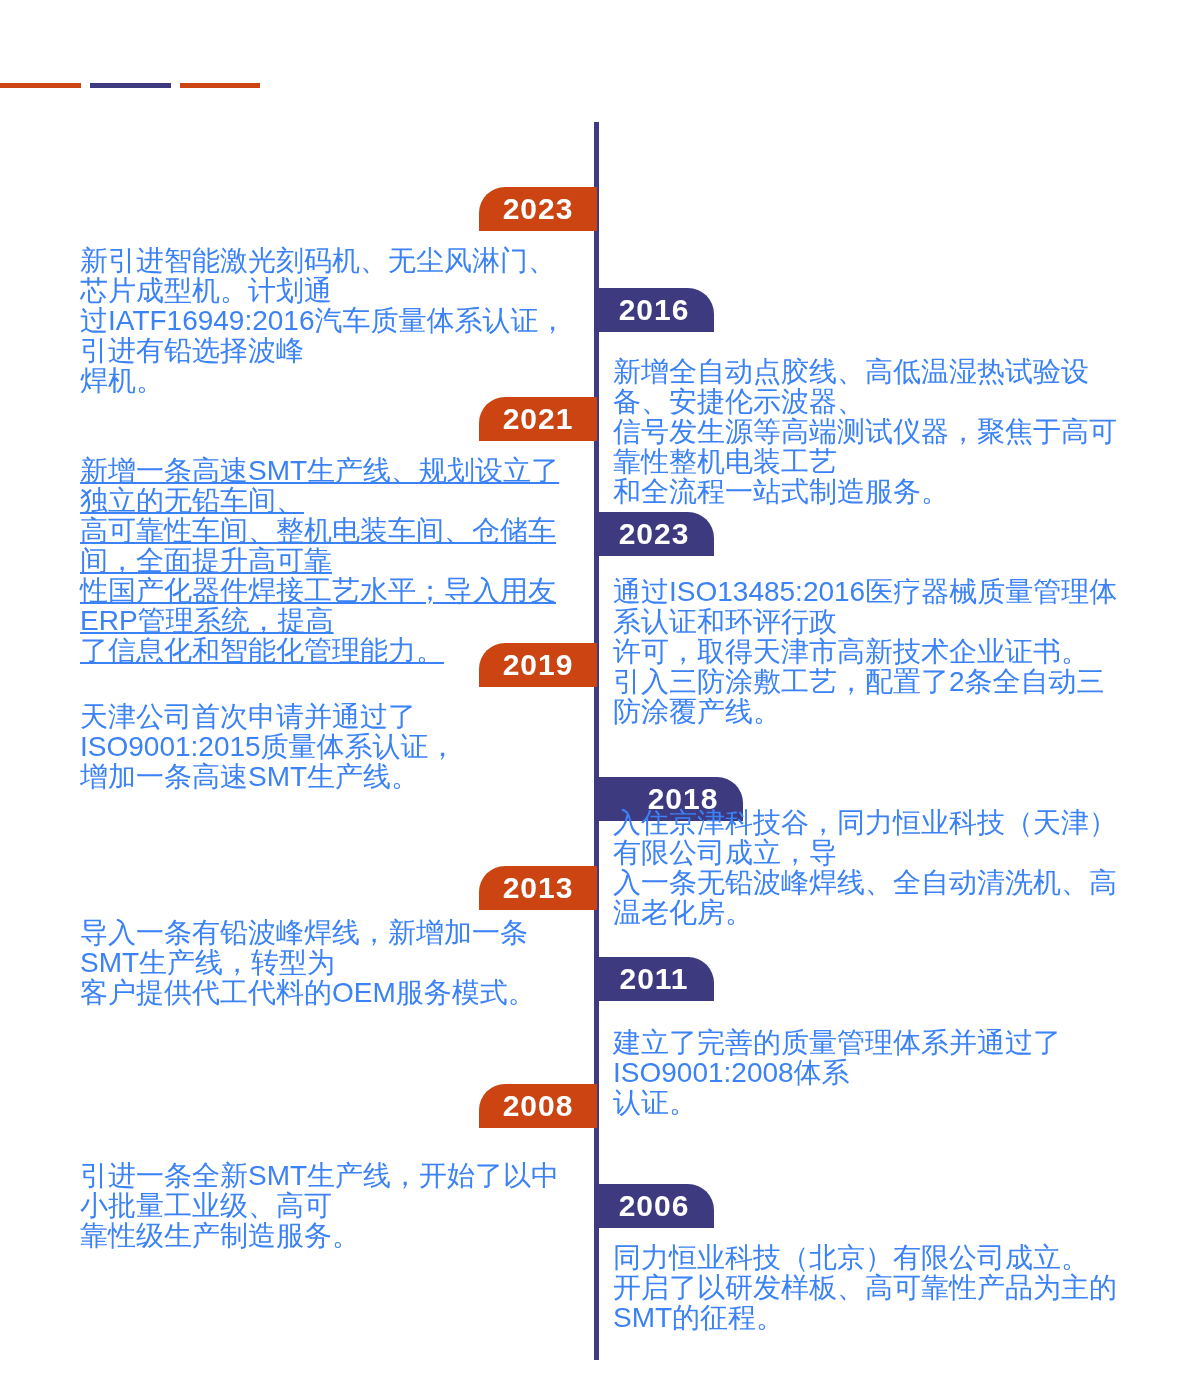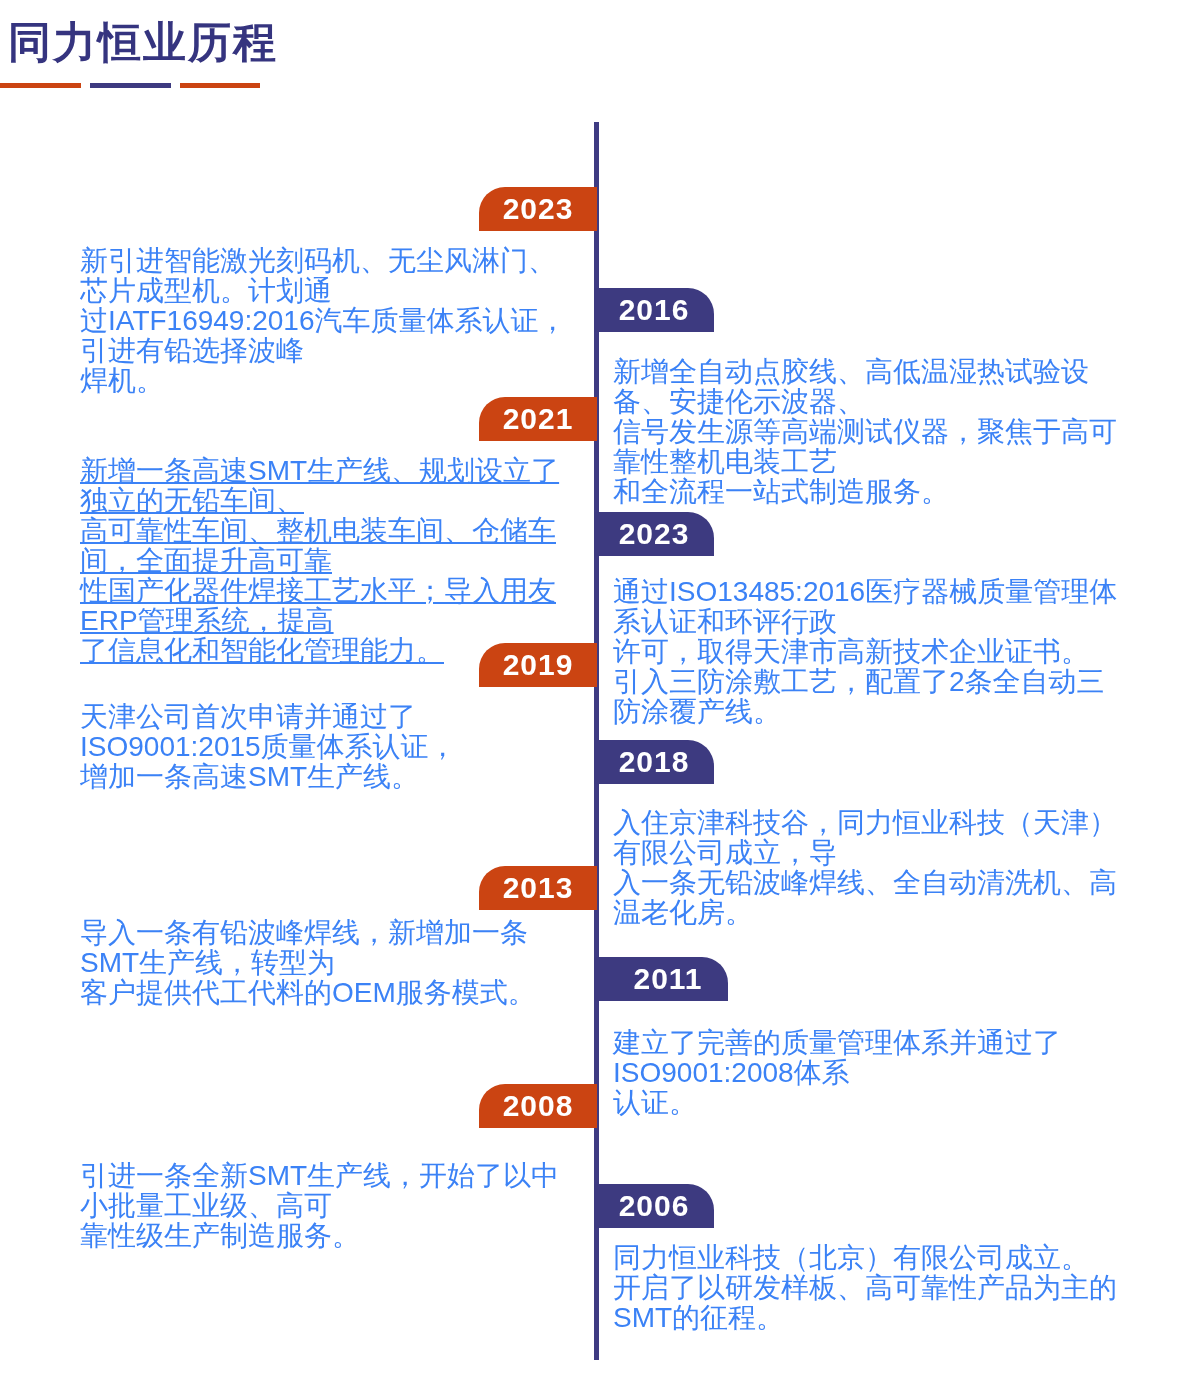--- a/index.html
+++ b/index.html
@@ -39,32 +39,31 @@
     white-space:pre-line;
   }
   .left  .desc{left:80px;width:500px;}
   .right .desc{left:613px;width:510px;}
   
   .m0 .year-badge{top:178px;}  .m0 .desc{top:246px;}
   .m1 .year-badge{top:288px;}  .m1 .desc{top:357px;}
   .m2 .year-badge{top:388px;}  .m2 .desc{top:456px;text-decoration:underline;}
   .m3 .year-badge{top:512px;}  .m3 .desc{top:577px;}
   .m4 .year-badge{top:634px;}  .m4 .desc{top:702px;}
-  .m5 .year-badge{top:740px;}  .m5 .desc{top:808px;}
+  .m5 .year-badge{top:777px;padding-left:29px;}  .m5 .desc{top:808px;}
   .m6 .year-badge{top:857px;}  .m6 .desc{top:918px;}
-  .m7 .year-badge{top:957px;padding-left:14px;}  .m7 .desc{top:1028px;}
+  .m7 .year-badge{top:957px;}  .m7 .desc{top:1028px;}
   .m8 .year-badge{top:1075px;} .m8 .desc{top:1139px;margin-top:22px;}
   .m9 .year-badge{top:1184px;} .m9 .desc{top:1243px;}
 </style>
 </head>
 <body>
 
 <div class="page">
 
-  <h1 class="page-title">同力恒业历程</h1>
   <span class="dash dash-1"></span>
   <span class="dash dash-2"></span>
   <span class="dash dash-3"></span>
 
   <div class="timeline-line"></div>
 
   <div class="milestone left m0">
     <div class="year-badge">2023</div>
     <p class="desc">新引进智能激光刻码机、无尘风淋门、芯片成型机。计划通
 过IATF16949:2016汽车质量体系认证，引进有铅选择波峰

